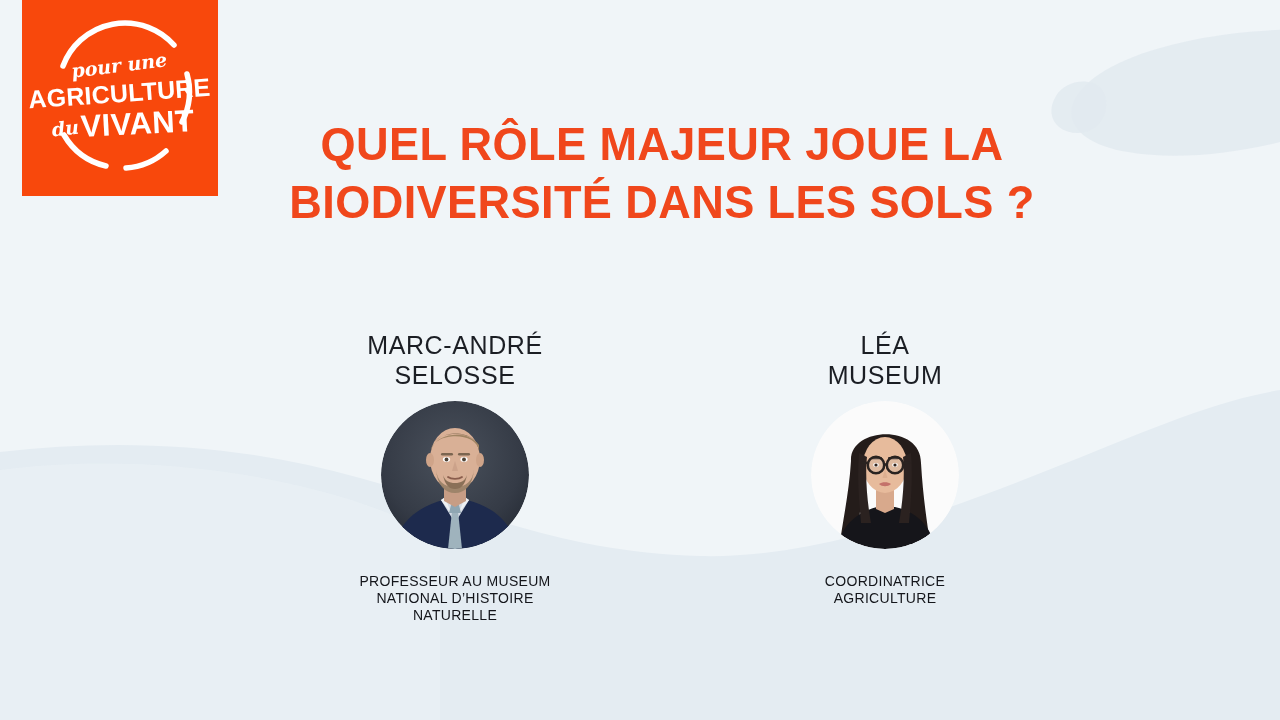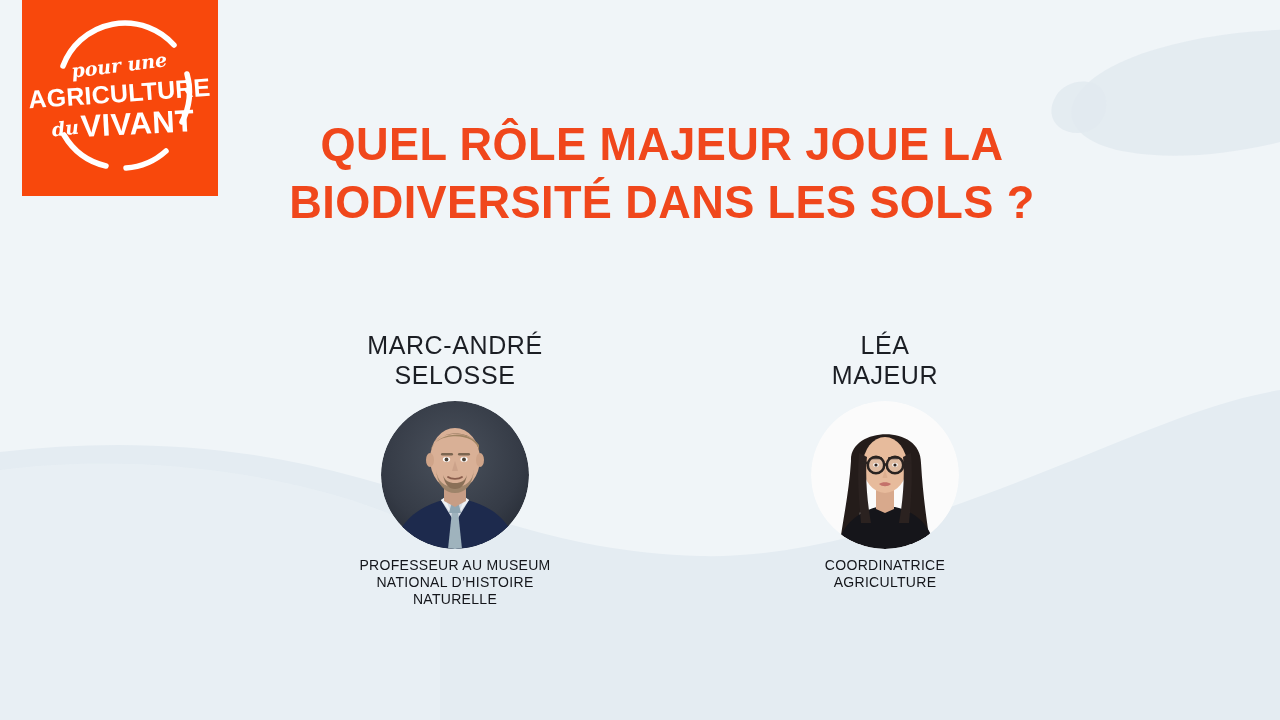--- a/index.html
+++ b/index.html
@@ -102,21 +102,21 @@
   }
   .portrait svg { display: block; }
   .speaker-role {
     color: #14161b;
     font-size: 14px;
     line-height: 17px;
     font-weight: 400;
     letter-spacing: 0.3px;
     text-align: center;
     white-space: pre-line;
-    margin-top: 8px;
+    margin-top: 24px;
   }
   
   #speaker-0 .speaker-name { margin-bottom: 11px; }
   #speaker-1 .speaker-name { margin-bottom: 11px; }
 </style>
 </head>
 <body>
 
 <div id="slide">
 
@@ -223,21 +223,21 @@
           </g>
         </svg>
       </div>
       <div class="speaker-role">PROFESSEUR AU MUSEUM
 NATIONAL D’HISTOIRE
 NATURELLE</div>
     </div>
 
     <div class="speaker" id="speaker-1">
       <div class="speaker-name">LÉA
-MAJEUR</div>
+MUSEUM</div>
       <div class="portrait">
         <svg width="148" height="148" viewBox="0 0 148 148" aria-hidden="true">
           <defs>
             <clipPath id="clipL">
                 <circle cx="74" cy="74" r="74"></circle>
               </clipPath>
           </defs>
           <g clip-path="url(#clipL)">
             <rect x="0" y="0" width="148" height="148" fill="#fbfbfb"></rect>
 

